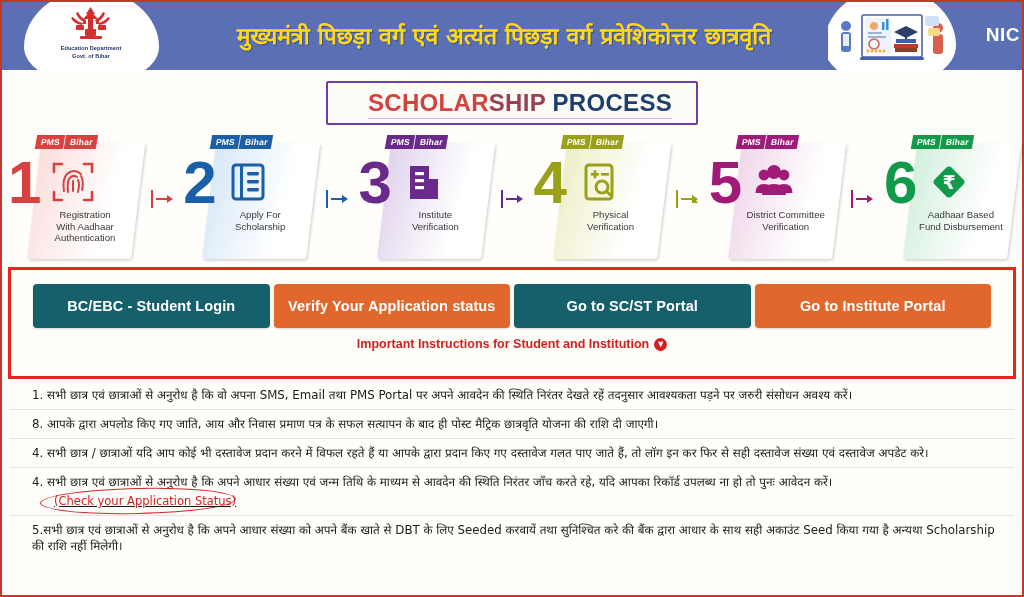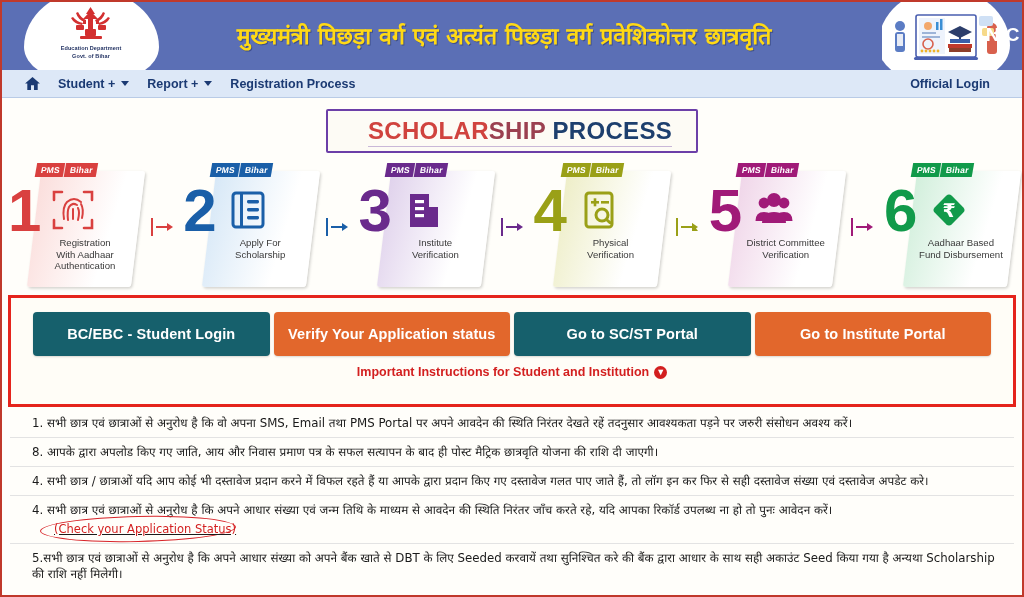--- a/index.html
+++ b/index.html
@@ -35,21 +35,21 @@
     position: absolute; left: 152px; top: 0; width: 700px; height: 68px;
     display: flex; align-items: center; justify-content: center;
   }
   .hdr-title {
     font-family: "DejaVu Sans", "Liberation Sans", sans-serif;
     font-size: 23px; font-weight: bold; color: #ffd915; line-height: 1.15;
     text-align: center; text-shadow: 1px 1px 0 #3e4f8c;
     white-space: nowrap;
   }
   .hdr-right {
-    position: absolute; right: 0; top: 0; width: 140px; height: 68px;
+    position: absolute; right: 0; top: 0; width: 194px; height: 68px;
     background: #5b6fb5; overflow: hidden;
   }
   .hdr-wave-right {
     position: absolute; left: -4px; top: -14px; width: 132px; height: 96px;
     background: #ffffff; border-radius: 50% 50% 44% 44% / 60% 60% 40% 40%;
   }
   .nic-logo {
     position: absolute; right: 2px; top: 22px;
     font-size: 19px; font-weight: bold; color: #ffffff;
     letter-spacing: .5px; font-family: "Liberation Sans", sans-serif;
@@ -246,41 +246,20 @@
           <circle cx="104" cy="20" r="5"></circle>
             <rect x="99" y="26" width="10" height="20" rx="3"></rect>
         </g>
         <rect x="91" y="8" width="14" height="10" rx="2" fill="#cfe0f5"></rect>
         <rect x="94" y="20" width="12" height="8" rx="2" fill="#f6d98a"></rect>
       </svg>
       <div class="nic-logo">NIC</div>
     </div>
   </div>
 
-  <div class="nav">
-    <div class="nav-left">
-      <div class="nav-item">
-        <svg class="home-ico" viewBox="0 0 16 14">
-          <path d="M8 0 L16 7 L13.6 7 L13.6 14 L9.6 14 L9.6 9 L6.4 9 L6.4 14 L2.4 14 L2.4 7 L0 7 Z" fill="#1b3a73"></path>
-        </svg>
-      </div>
-      <div class="nav-item">
-        <span>Student +</span>
-        <span class="caret"></span>
-      </div>
-      <div class="nav-item">
-        <span>Report +</span>
-        <span class="caret"></span>
-      </div>
-      <div class="nav-item">
-        <span>Registration Process</span>
-      </div>
-    </div>
-    <div class="nav-right">Official Login</div>
-  </div>
 
   <div class="proc-title-wrap">
     <div class="proc-title-box">
       <div class="proc-title"><span class="pt-a">SCHOLAR</span><span class="pt-b">SHIP</span><span class="pt-c"> PROCESS</span></div>
     </div>
   </div>
 
   <div class="steps">
 
     <div class="step">

